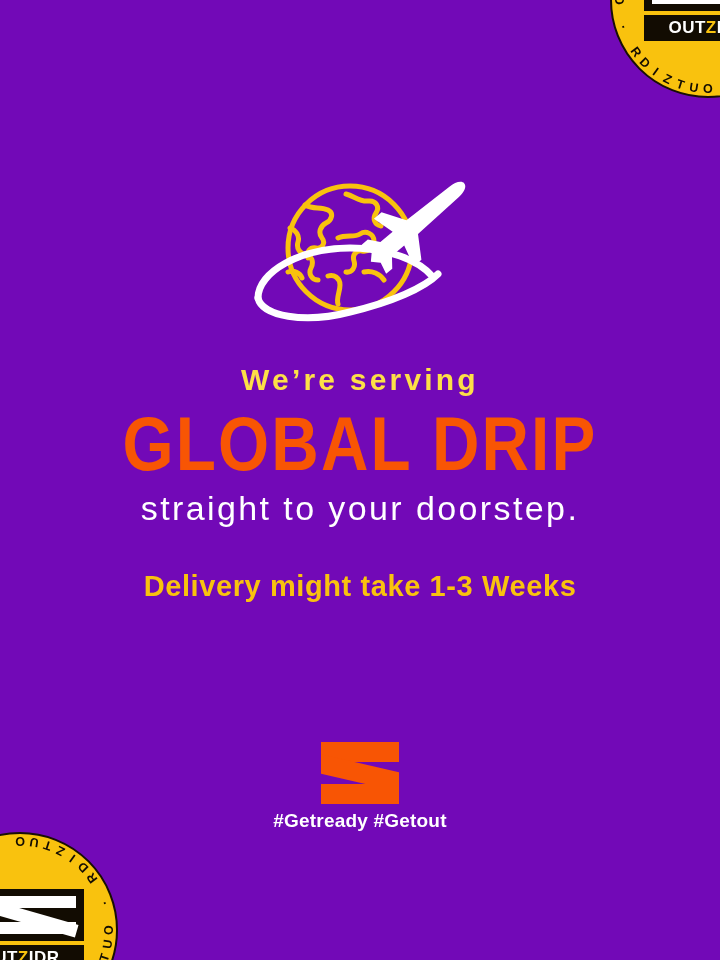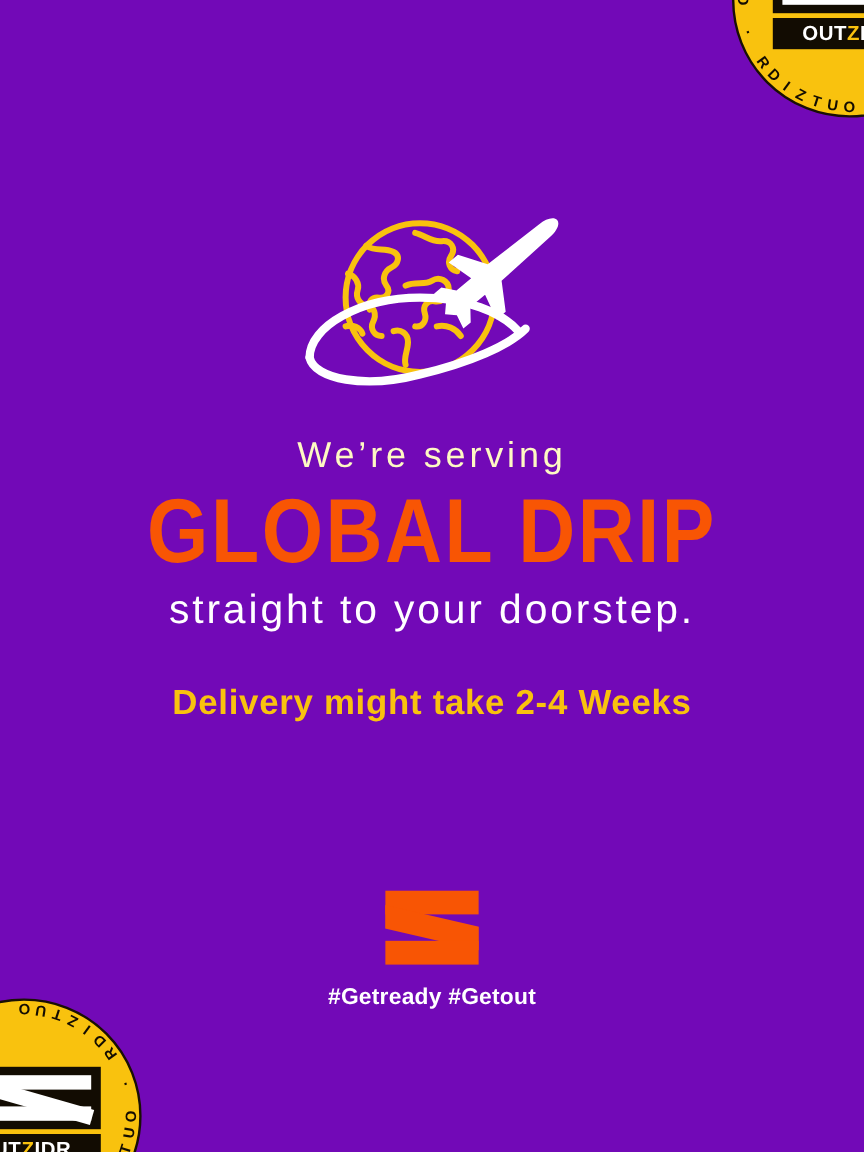--- a/index.html
+++ b/index.html
@@ -109,23 +109,23 @@
 
   
   .copy {
     position: absolute;
     left: 0;
     right: 0;
     top: 362px;
     text-align: center;
   }
   .line-serving {
-    color: #fef9c3;
+    color: #fde047;
     font-size: 30px;
-    font-weight: 400;
+    font-weight: 700;
     letter-spacing: 3.2px;
     line-height: 1.2;
   }
   .line-global {
     margin-top: 6px;
     color: #f85504;
     font-size: 62px;
     font-weight: 700;
     letter-spacing: 2px;
     line-height: 1.05;
@@ -184,21 +184,21 @@
   .zlogo .bar-diag {
     position: absolute;
     left: 50%;
     top: 50%;
     width: 92px;
     height: 19px;
     background: #f85504;
     transform: translate(-50%, -50%) rotate(13deg);
   }
   .hashtags {
-    margin-top: 17px;
+    margin-top: 6px;
     color: #ffffff;
     font-size: 19px;
     font-weight: 700;
     letter-spacing: 0.2px;
   }
 </style>
 </head>
 <body>
 
 <div class="poster">
@@ -258,21 +258,21 @@
                  L-14 40 L-24 40 L-18 18 L-34 18 L-42 28 L-50 28 L-47 16
                  L-54 9 L-47 2 L-50 -10 L-42 -10 L-34 0 L-18 0 L-24 -22 L-14 -22 Z" fill="#ffffff" transform="rotate(180) scale(-1,1)"></path>
       </g>
     </svg>
   </div>
 
   <div class="copy">
     <div class="line-serving">We’re serving</div>
     <div class="line-global">GLOBAL DRIP</div>
     <div class="line-doorstep">straight to your doorstep.</div>
-    <div class="line-delivery">Delivery might take 2-4 Weeks</div>
+    <div class="line-delivery">Delivery might take 1-3 Weeks</div>
   </div>
 
   <div class="footer">
     <div class="zlogo">
       <div class="bar-top"></div>
       <div class="bar-diag"></div>
       <div class="bar-bot"></div>
     </div>
     <div class="hashtags">#Getready #Getout</div>
   </div>

